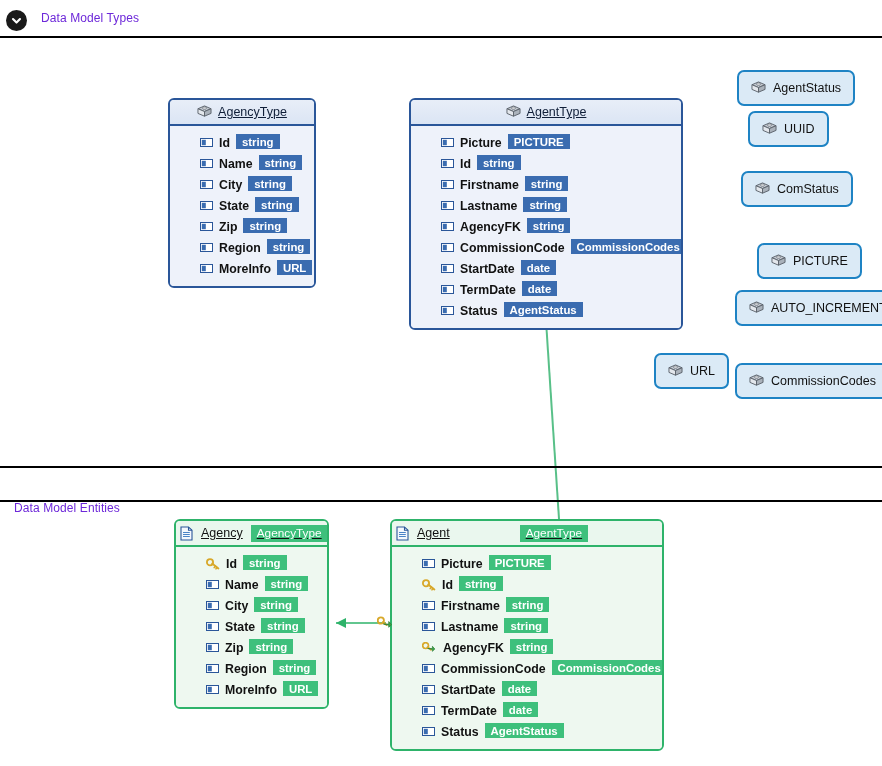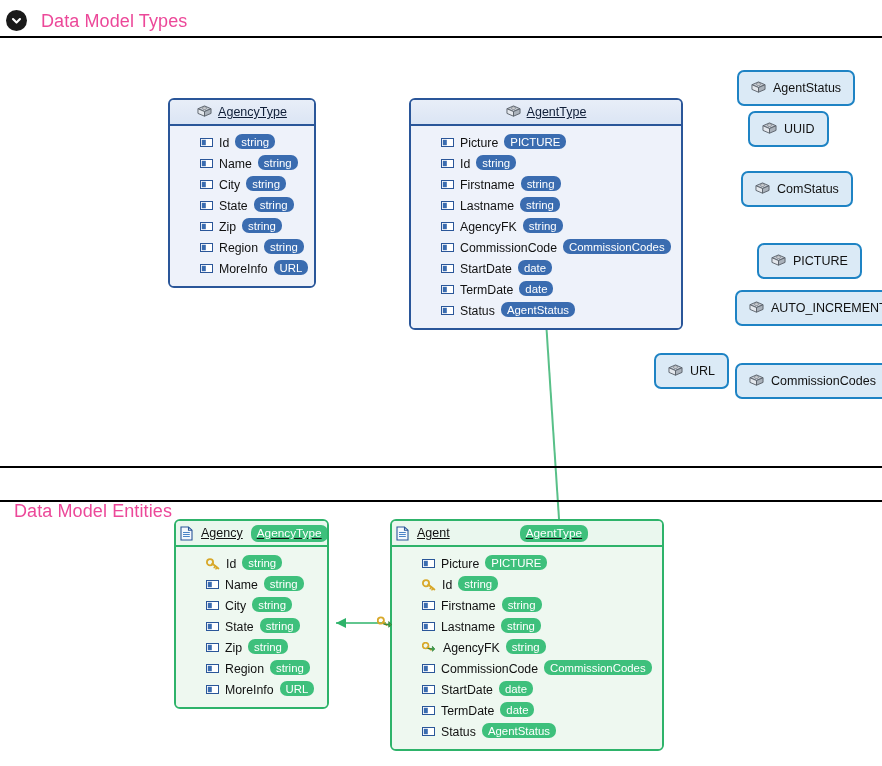--- a/index.html
+++ b/index.html
@@ -16,40 +16,40 @@
   }
   .chev-btn {
     position: absolute; left: 6px; top: 10px;
     width: 21px; height: 21px; border-radius: 50%;
     background: #1a1a1a;
     display: flex; align-items: center; justify-content: center;
   }
   .chev-btn svg { display:block; }
   .section-title {
     position: absolute;
-    font-size: 18px; color: #ec4899; white-space: nowrap;
+    font-size: 12px; color: #6d28d9; white-space: nowrap;
     letter-spacing: .1px;
   }
 
   
   .node {
     position: absolute;
     border-radius: 6px;
     overflow: hidden;
   }
   .node .hdr {
     display: flex; align-items: center; justify-content: center;
     gap: 6px;
     height: 26px;
     font-size: 12.5px;
     white-space: nowrap;
     padding: 0 8px;
     text-decoration: underline;
   }
-  .node .body { padding: 6px 0 7px 0; }
+  .node .body { padding: 6px 0 7px 0; font-weight: bold; }
   .row {
     display: flex; align-items: center;
     height: 21px;
     padding-left: 30px;
     font-size: 12.3px;
     white-space: nowrap;
     gap: 6px;
   }
   .rowname { color:#111; }
 
@@ -60,21 +60,21 @@
   }
   .node.t .hdr {
     background: linear-gradient(180deg,#e8eef8 0%, #dbe5f4 100%);
     border-bottom: 2px solid #2a5699;
     color: #0f1e38;
   }
   .node.t .body { background: #eef2fa; }
   .chip {
     display: inline-flex; align-items: center;
     height: 15px; padding: 0 6px;
-    border-radius: 7px;
+    border-radius: 0;
     font-size: 11.4px; color: #fff;
     position: relative; top: -1px;
   }
   .node.t .chip { background:#3a6cb0; }
 
   
   .node.e {
     border: 2px solid #2eb36a;
     background: #eef8f0;
   }

